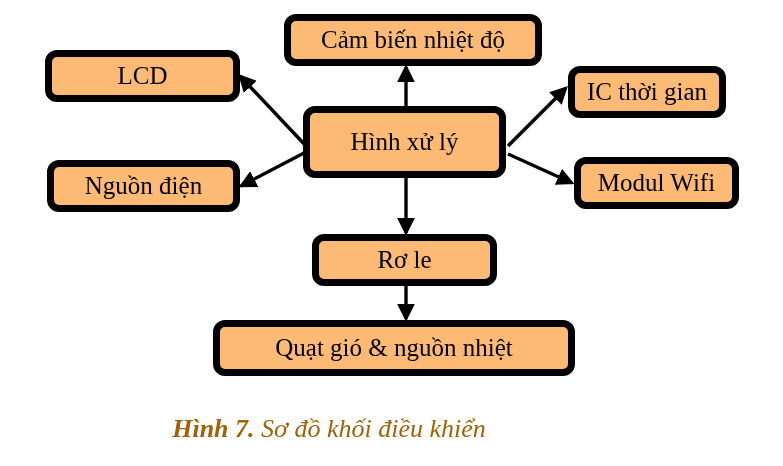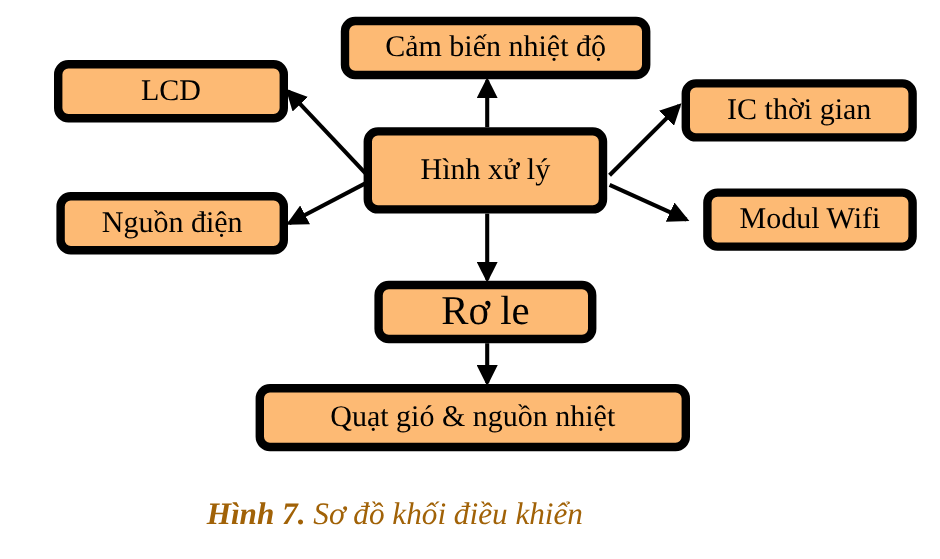--- a/index.html
+++ b/index.html
@@ -77,37 +77,37 @@
   </svg>
 
   <div class="node-box" style="left: 45px; top: 50px; width: 195px; height: 52px; font-size: 25px; border-color: rgb(0, 0, 0); color: rgb(0, 0, 0);">
     <span class="node-label">LCD</span>
   </div>
 
   <div class="node-box" style="left: 284px; top: 14px; width: 258px; height: 52px; font-size: 25px; border-color: rgb(0, 0, 0); color: rgb(0, 0, 0);">
     <span class="node-label">Cảm biến nhiệt độ</span>
   </div>
 
-  <div class="node-box" style="left: 568px; top: 66px; width: 196px; height: 52px; font-size: 25px; border-color: rgb(0, 0, 0); color: rgb(0, 0, 0);">
+  <div class="node-box" style="left: 568px; top: 66px; width: 158px; height: 52px; font-size: 25px; border-color: rgb(0, 0, 0); color: rgb(0, 0, 0);">
     <span class="node-label">IC thời gian</span>
   </div>
 
   <div class="node-box" style="left: 303px; top: 106px; width: 203px; height: 72px; font-size: 25px; border-color: rgb(0, 0, 0); color: rgb(0, 0, 0);">
     <span class="node-label">Hình xử lý</span>
   </div>
 
-  <div class="node-box" style="left: 574px; top: 157px; width: 178px; height: 52px; font-size: 25px; border-color: rgb(0, 0, 0); color: rgb(0, 0, 0); margin-left: 12px;">
+  <div class="node-box" style="left: 574px; top: 157px; width: 165px; height: 52px; font-size: 25px; border-color: rgb(0, 0, 0); color: rgb(0, 0, 0);">
     <span class="node-label">Modul Wifi</span>
   </div>
 
   <div class="node-box" style="left: 47px; top: 160px; width: 193px; height: 52px; font-size: 25px; border-color: rgb(0, 0, 0); color: rgb(0, 0, 0); text-align: center;">
     <span class="node-label">Nguồn điện</span>
   </div>
 
-  <div class="node-box" style="left: 312px; top: 234px; width: 185px; height: 52px; font-size: 34px; border-color: rgb(0, 0, 0); color: rgb(0, 0, 0);">
+  <div class="node-box" style="left: 312px; top: 234px; width: 185px; height: 52px; font-size: 25px; border-color: rgb(0, 0, 0); color: rgb(0, 0, 0);">
     <span class="node-label">Rơ le</span>
   </div>
 
   <div class="node-box" style="left: 213px; top: 320px; width: 362px; height: 56px; font-size: 25px; border-color: rgb(0, 0, 0); color: rgb(0, 0, 0);">
     <span class="node-label">Quạt gió &amp; nguồn nhiệt</span>
   </div>
 
   <div class="caption" style="top: 414px; font-size: 26px;">
     <span class="caption-fig">Hình 7.</span><span> Sơ đồ khối điều khiển</span>
   </div>

